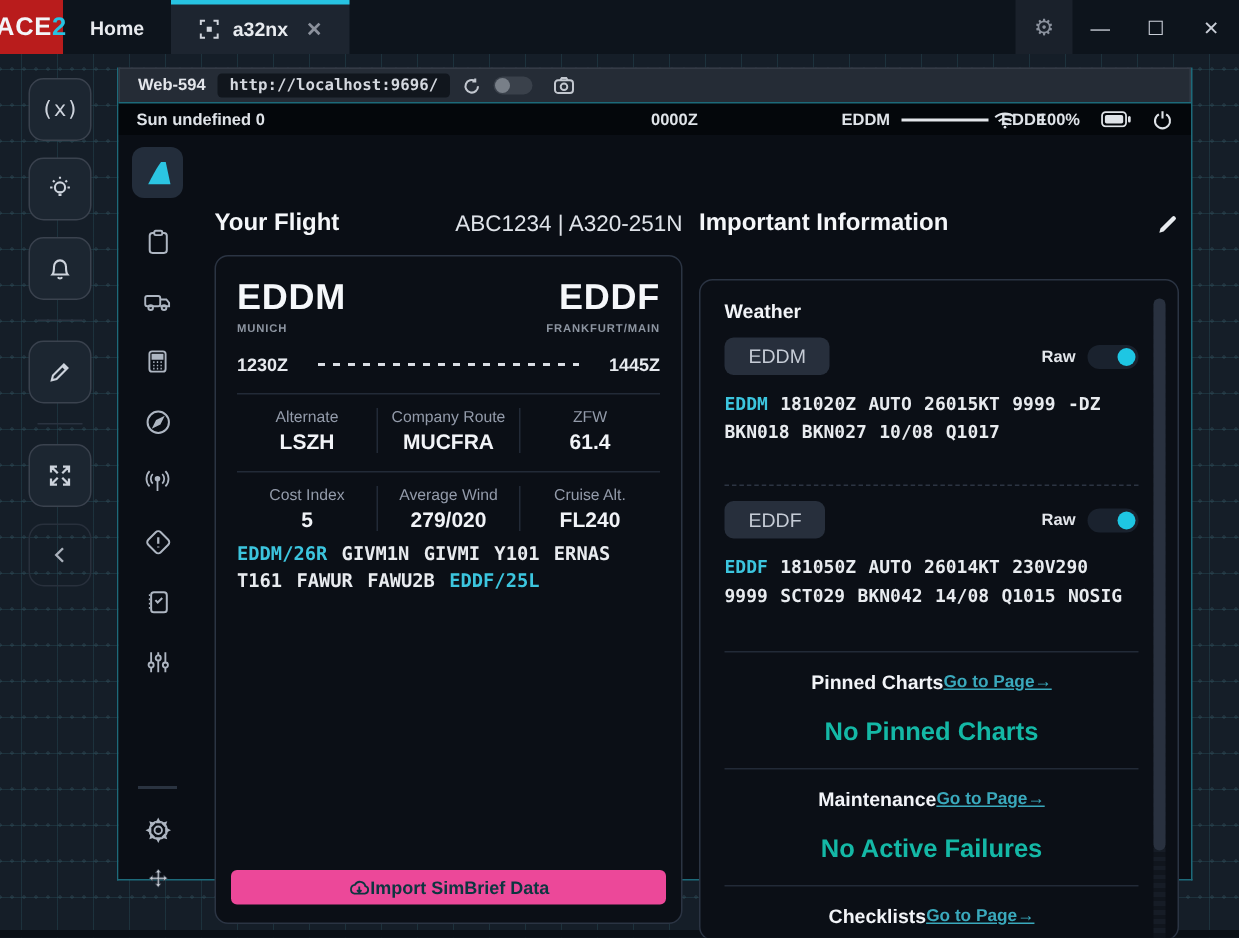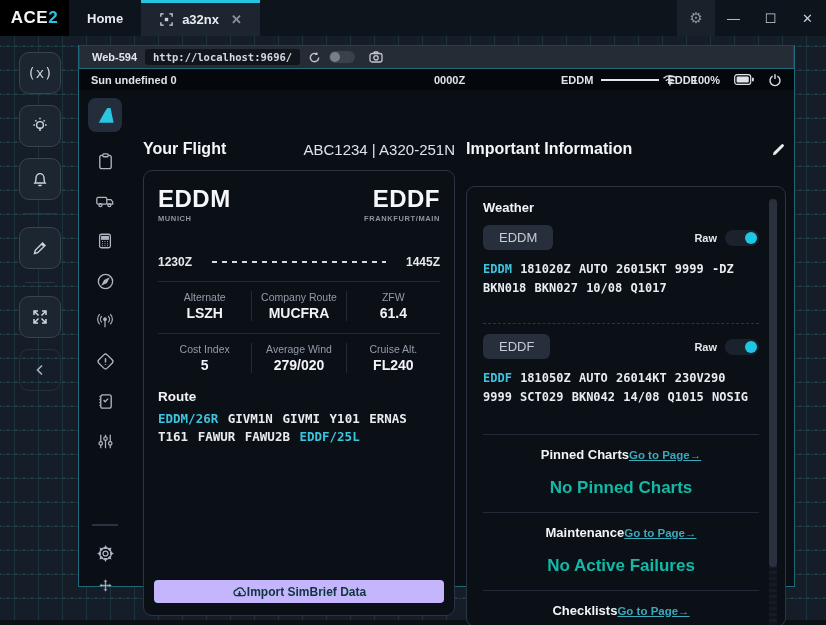--- a/index.html
+++ b/index.html
@@ -19,21 +19,21 @@
       linear-gradient(to right, rgba(46,96,108,.30) 1px, transparent 1px),
       linear-gradient(to bottom, rgba(46,96,108,.30) 1px, transparent 1px),
       radial-gradient(circle, rgba(80,120,135,.22) 1px, transparent 1.3px);
     background-size:24px 24px, 24px 24px, 8px 24px;
     background-position:14px 10px, 0 10px, 4px 22px;
   }
   .bottom-strip { position:absolute; left:0; right:0; bottom:0; height:5px; background:#0b1016; }
 
   
   .titlebar { position:absolute; top:0; left:0; width:826px; height:36px; background:#0d141c; display:flex; align-items:stretch; z-index:30; }
-  .logo-box { width:69px; background:#000000; display:flex; align-items:center; justify-content:center; font-weight:bold; font-size:17px; letter-spacing:.5px; color:#f3f5f8; }
+  .logo-box { width:42px; background:#b91c1c; display:flex; align-items:center; justify-content:center; font-weight:bold; font-size:17px; letter-spacing:.5px; color:#f3f5f8; }
   .logo-box .accent { color:#27c3e2; }
   .tab { display:flex; align-items:center; gap:8px; padding:0 18px; font-size:13px; font-weight:bold; color:#e8ebef; }
   .tab.active { background:#1d2530; border-top:3px solid #27c3e2; padding-top:0; }
   .tab .close-x { color:#8b919c; font-size:13px; margin-left:4px; }
   .titlebar-right { margin-left:auto; display:flex; align-items:stretch; }
   .gear-box { width:38px; background:#1a212b; display:flex; align-items:center; justify-content:center; }
   .win-btn { width:37px; display:flex; align-items:center; justify-content:center; color:#c9ced7; font-size:13px; }
 
   
   .left-toolbar { position:absolute; left:14px; top:52px; width:52px; display:flex; flex-direction:column; align-items:center; gap:11px; z-index:10; }
@@ -67,32 +67,32 @@
 
   
   .yf-header { position:absolute; left:64px; top:50px; width:312px; display:flex; justify-content:space-between; align-items:center; }
   .yf-header .h1 { font-size:16px; font-weight:bold; color:#f4f6f9; }
   .yf-header .fno { font-size:15px; color:#dfe3e9; }
   .flight-card { position:absolute; left:64px; top:80px; width:312px; height:446px; border:1px solid #2b3443; border-radius:9px; background:#0b0f16; padding:14px 14px 12px; }
   .airports { display:flex; justify-content:space-between; }
   .ap .icao { font-size:24px; font-weight:bold; color:#f5f7fa; letter-spacing:.5px; }
   .ap .city { font-size:7.5px; font-weight:bold; letter-spacing:.6px; color:#8d95a1; margin-top:1px; }
   .ap.right { text-align:right; }
-  .times { display:flex; align-items:center; gap:20px; margin-top:32px; }
+  .times { display:flex; align-items:center; gap:20px; margin-top:13px; }
   .times .t { font-size:12px; font-weight:bold; color:#e6e9ee; }
   .dash-line { flex:1; height:2px; background:repeating-linear-gradient(90deg,#d9dde3 0 5px,transparent 5px 10px); }
   .stat-row { display:flex; border-top:1px solid #222a37; margin-top:12px; padding-top:9px; }
   .stat { flex:1; text-align:center; padding:0 4px; }
   .stat + .stat { border-left:1px solid #222a37; }
   .stat .lbl { font-size:10.5px; color:#939baa; }
   .stat .val { font-size:14px; font-weight:bold; color:#f1f3f7; margin-top:2px; }
   .route-lbl { font-size:13.5px; font-weight:bold; color:#f2f4f8; margin-top:16px; }
   .route-txt { font-size:12.5px; font-weight:bold; line-height:1.45; color:#e8ebef; margin-top:6px; word-spacing:2px; }
   .route-txt .cy { color:#3cc5de; }
-  .import-btn { position:absolute; left:10px; right:10px; bottom:12px; height:23px; background:#c4b5fd; border-radius:4px; display:flex; align-items:center; justify-content:center; gap:0; font-size:12px; font-weight:bold; color:#0d3640; }
+  .import-btn { position:absolute; left:10px; right:10px; bottom:12px; height:23px; background:#ec4899; border-radius:4px; display:flex; align-items:center; justify-content:center; gap:0; font-size:12px; font-weight:bold; color:#0d3640; }
 
   
   .ii-header { position:absolute; left:387px; top:50px; width:320px; display:flex; justify-content:space-between; align-items:center; }
   .ii-header .h1 { font-size:16px; font-weight:bold; color:#f4f6f9; }
   .info-panel { position:absolute; left:387px; top:96px; width:320px; height:441px; border:1px solid #2b3443; border-radius:9px; background:#0b0f16; padding:13px 26px 10px 16px; }
   .sec-label { font-size:13px; font-weight:bold; color:#f2f4f8; }
   .chip-row { display:flex; align-items:center; justify-content:space-between; margin-top:10px; }
   .chip { background:#272f3c; border-radius:6px; padding:5px 16px; font-size:13px; color:#c6ccd6; }
   .raw-wrap { display:flex; align-items:center; gap:8px; }
   .raw-lbl { font-size:11px; font-weight:bold; color:#e3e6eb; }
@@ -366,21 +366,20 @@
         <div class="stat">
           <div class="lbl">Average Wind</div>
           <div class="val">279/020</div>
         </div>
         <div class="stat">
           <div class="lbl">Cruise Alt.</div>
           <div class="val">FL240</div>
         </div>
       </div>
 
-      <div class="route-lbl">Route</div>
       <div class="route-txt mono"><span class="cy">EDDM/26R</span><span> GIVM1N GIVMI Y101 ERNAS T161 FAWUR FAWU2B </span><span class="cy">EDDF/25L</span></div>
 
       <div class="import-btn">
         <span>
           <svg width="15" height="12" viewBox="0 0 16 13" fill="none" stroke="#0d3640" stroke-width="1.3">
             <path d="M4.5 10.5 A3.2 3.2 0 0 1 4.9 4.2 A4 4 0 0 1 12.4 5.2 A2.7 2.7 0 0 1 12 10.5 Z"></path>
             <path d="M8 5.5 V9.5 M6.4 8 L8 9.7 L9.6 8"></path>
           </svg>
         </span>
         <span>Import SimBrief Data</span>

